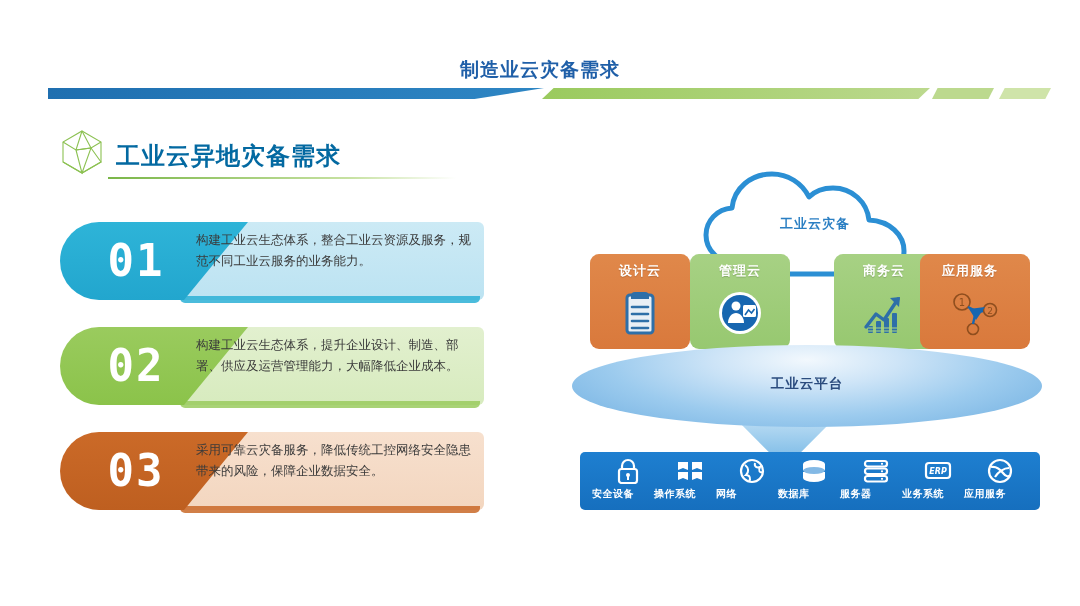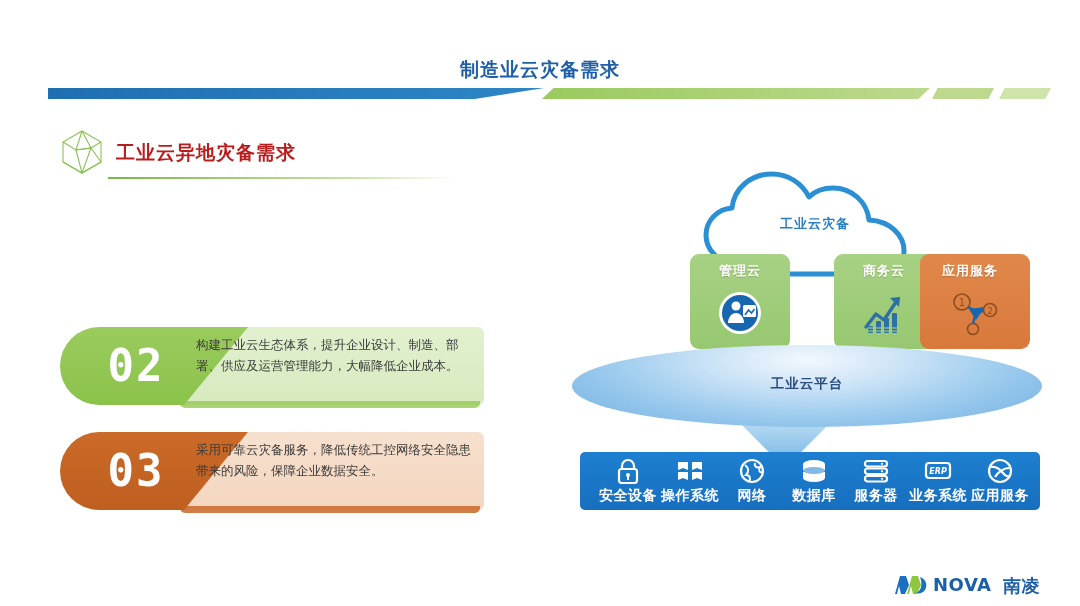--- a/index.html
+++ b/index.html
@@ -29,21 +29,21 @@
   .bar.b3{left:932px;top:1px;width:62px;background:#BCD98E;
     clip-path:polygon(9% 0,100% 0,91% 100%,0 100%);}
   .bar.b4{left:999px;top:1px;width:52px;background:#CFE4A9;
     clip-path:polygon(11% 0,100% 0,89% 100%,0 100%);}
 
   
   .sec-head{position:absolute;left:52px;top:128px;width:400px;height:58px;}
   .gem{position:absolute;left:4px;top:0;width:52px;height:48px;}
   .sec-title{
     position:absolute;left:64px;top:12px;
-    font-size:19px;font-weight:bold;color:#b91c1c;letter-spacing:1px;
+    font-size:24px;font-weight:bold;color:#0369a1;letter-spacing:1px;
     font-family:"DejaVu Sans","Liberation Sans",sans-serif;
   }
   .sec-rule{position:absolute;left:56px;top:49px;width:348px;height:2px;
     background:linear-gradient(90deg,#7AB648 0%,#C8E2A3 70%,#ffffff 100%);}
 
   
   .item{position:absolute;left:60px;width:424px;height:78px;}
   .item .panel{
     position:absolute;left:120px;top:0;width:304px;height:78px;
     border-radius:0 6px 6px 0;
@@ -118,22 +118,22 @@
   }
 
   .infra{
     position:absolute;left:20px;top:292px;width:460px;height:58px;
     border-radius:5px;
     background:linear-gradient(180deg,#1E7FD0 0%,#166FBE 100%);
   }
   .infra-cell{position:absolute;top:6px;width:64px;height:48px;}
   .infra-cell .i-icon{position:absolute;left:17px;top:0;width:30px;height:26px;}
   .infra-cell .i-label{
-    position:absolute;left:-4px;top:29px;width:72px;text-align:center;
-    font-size:14px;font-weight:bold;color:#ffffff;letter-spacing:.5px;
+    position:absolute;left:-4px;top:29px;width:72px;
+    font-size:10px;font-weight:bold;color:#ffffff;letter-spacing:.5px;
     font-family:"DejaVu Sans","Liberation Sans",sans-serif;
   }
 
   
   .logo{position:absolute;left:893px;top:572px;width:160px;height:26px;}
   .logo-mark{position:absolute;left:0;top:1px;width:36px;height:23px;}
   .logo-nova{position:absolute;left:40px;top:2px;font-size:18px;font-weight:bold;
     color:#1B5FA8;letter-spacing:.5px;font-family:"DejaVu Sans","Liberation Sans",sans-serif;}
   .logo-cn{position:absolute;left:110px;top:2px;font-size:18px;font-weight:bold;
     color:#1B5FA8;letter-spacing:.5px;font-family:"DejaVu Sans","Liberation Sans",sans-serif;}
@@ -162,20 +162,27 @@
         <path d="M20 22 L35 20 L26 45"></path>
         <path d="M20 22 L26 45 L7 34"></path>
         <path d="M35 20 L45 34 L26 45"></path>
         <path d="M20 22 L35 20"></path>
       </g>
     </svg>
     <div class="sec-title">工业云异地灾备需求</div>
     <div class="sec-rule"></div>
   </div>
 
+  <div class="item i1" style="top:222px">
+    <div class="panel"></div>
+    <div class="panel-shadow"></div>
+    <div class="badge"></div>
+    <div class="num">01</div>
+    <div class="txt">构建工业云生态体系，整合工业云资源及服务，规范不同工业云服务的业务能力。</div>
+  </div>
 
   <div class="item i2" style="top:327px">
     <div class="panel"></div>
     <div class="panel-shadow"></div>
     <div class="badge"></div>
     <div class="num">02</div>
     <div class="txt">构建工业云生态体系，提升企业设计、制造、部署、供应及运营管理能力，大幅降低企业成本。</div>
   </div>
 
   <div class="item i3" style="top:432px">
@@ -191,20 +198,33 @@
     <svg class="cloud" viewBox="0 0 230 110">
       <path d="M42 96 C18 96 6 82 6 67 C6 53 17 41 32 40 C34 20 51 6 72 6
                C88 6 102 15 109 29 C115 23 124 20 133 20 C152 20 167 34 169 52
                C190 53 204 67 204 83 C204 95 196 105 182 106 L48 106
                C45 104 43 100 42 96 Z" fill="#ffffff" stroke="#2B8FD4" stroke-width="5" stroke-linejoin="round"></path>
     </svg>
     <div class="cloud-label">工业云灾备</div>
 
     <div class="boxes">
 
+      <div class="box x1">
+        <div class="b-label">设计云</div>
+        <svg class="b-icon" viewBox="0 0 60 55">
+          <rect x="17" y="8" width="26" height="38" rx="3" fill="#E9EFF5" stroke="#2E6FA8" stroke-width="3"></rect>
+          <path d="M25 5 h10 a4 4 0 0 1 4 4 v3 H21 V9 a4 4 0 0 1 4 -4 z" fill="#2E6FA8"></path>
+          <g stroke="#2E6FA8" stroke-width="2.6" stroke-linecap="round">
+            <line x1="22" y1="20" x2="38" y2="20"></line>
+            <line x1="22" y1="27" x2="38" y2="27"></line>
+            <line x1="22" y1="34" x2="38" y2="34"></line>
+            <line x1="22" y1="41" x2="38" y2="41"></line>
+          </g>
+        </svg>
+      </div>
 
       <div class="box x2">
         <div class="b-label">管理云</div>
         <svg class="b-icon" viewBox="0 0 60 55">
           <circle cx="30" cy="26" r="21" fill="#ffffff"></circle>
           <circle cx="30" cy="26" r="18" fill="#1766B0"></circle>
           <circle cx="26" cy="19" r="4.5" fill="#ffffff"></circle>
           <path d="M18 36 c0-6 4-10 8-10 c4 0 8 4 8 10 z" fill="#ffffff"></path>
           <rect x="33" y="18" width="13" height="12" rx="1.5" fill="#ffffff"></rect>
           <path d="M35 28 l3.5-5 l3 3 l3-4" stroke="#1766B0" stroke-width="1.6" fill="none"></path>
@@ -323,23 +343,14 @@
           <circle cx="15" cy="13" r="11" fill="none" stroke="#fff" stroke-width="2.2"></circle>
           <path d="M6 9 C11 8 15 11 18 15 C21 19 24 19 25 17" fill="none" stroke="#fff" stroke-width="2.2"></path>
           <path d="M10 19 C13 14 19 10 24 10" fill="none" stroke="#fff" stroke-width="2.2"></path>
         </svg>
         <div class="i-label">应用服务</div>
       </div>
 
     </div>
   </div>
 
-  <div class="logo">
-    <svg class="logo-mark" viewBox="0 0 36 23">
-      <path d="M2 21 L7 3 L13 3 L16 12 L12 21 L8 21 L6 13 L4 21 Z" fill="#1B6FC0"></path>
-      <path d="M14 21 L19 3 L25 3 L28 12 L24 21 L20 21 L18 13 L16 21 Z" fill="#8DC63F"></path>
-      <path d="M27 4 C33 6 35 12 32 17 C30 20 26 21 23 20 C28 18 30 12 27 4 Z" fill="#1B6FC0"></path>
-    </svg>
-    <div class="logo-nova">NOVA</div>
-    <div class="logo-cn">南凌</div>
-  </div>
 
 </div>
 
 </body></html>

